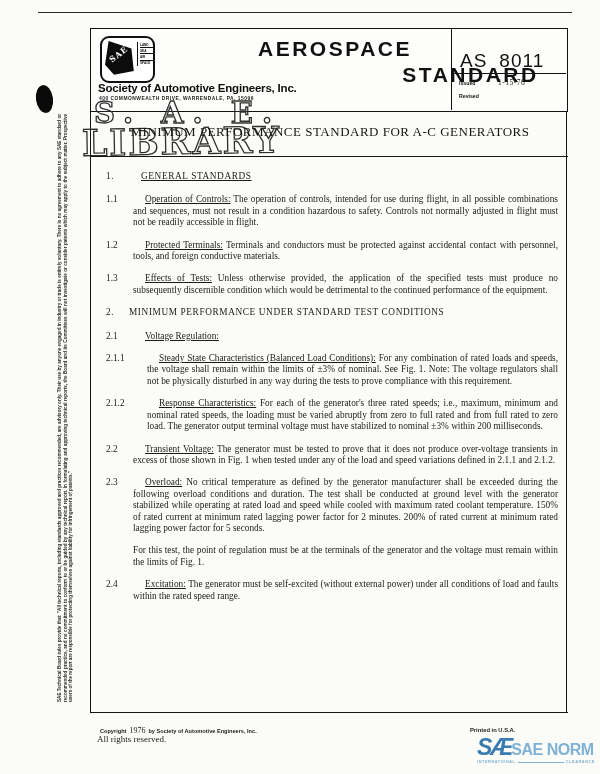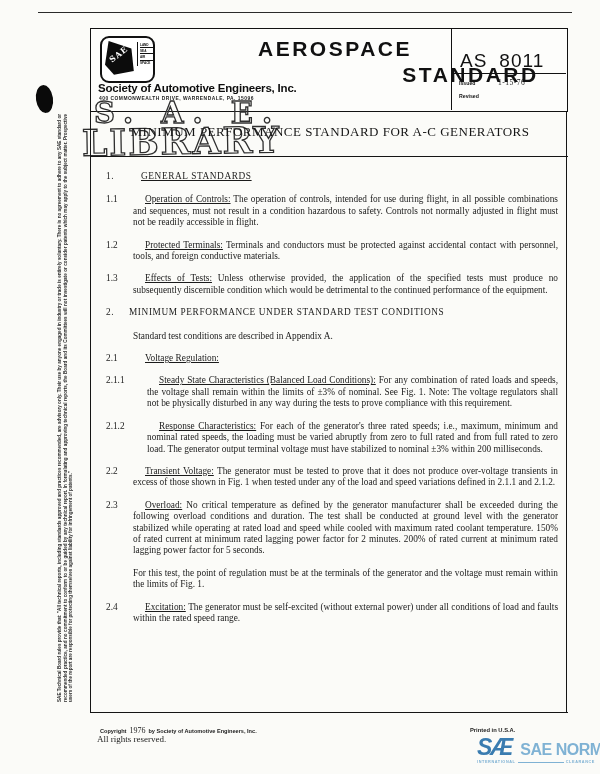--- a/index.html
+++ b/index.html
@@ -67,21 +67,21 @@
   .row.L1{letter-spacing:.6px;margin-bottom:12px;}
   .ptext{flex:1;}
   .u{text-decoration:underline;padding-left:12px;}
 
   
   .copy1{left:100px;top:726px;font-family:"Liberation Sans",sans-serif;font-size:5.6px;font-weight:bold;color:#222;}
   .copy1 .yr{font-family:"Liberation Serif",serif;font-size:8px;font-weight:normal;padding:0 3px;}
   .copy2{left:97px;top:734px;font-size:9px;color:#1b1b1b;}
   .printed{left:470px;top:727px;font-family:"Liberation Sans",sans-serif;font-size:5.8px;font-weight:bold;color:#222;}
   .norm{left:477px;top:736px;width:118px;font-family:"Liberation Sans",sans-serif;}
-  .norm-row{display:flex;align-items:baseline;gap:9px;}
+  .norm-row{display:flex;align-items:baseline;gap:0;}
   .norm-sae{font-size:23px;font-weight:bold;font-style:italic;color:#3a7cb0;letter-spacing:-2px;line-height:22px;}
   .norm-name{font-size:16px;font-weight:bold;color:#7fb2d4;letter-spacing:-0.5px;white-space:nowrap;}
   .norm-sub{display:flex;justify-content:space-between;font-size:3.8px;color:#7fb2d4;font-weight:bold;
             letter-spacing:.6px;margin-top:1px;}
   .norm-sub .dash{flex:1;border-top:.8px solid #7fb2d4;margin:2px 2px 0 2px;}
 </style>
 </head>
 <body>
 
 <div class="page">
@@ -159,26 +159,20 @@
       </div>
     </div>
 
     <div class="row L1">
       <span class="num">2.</span>
       <div class="ptext">
         <span class="phead">MINIMUM PERFORMANCE UNDER STANDARD TEST CONDITIONS</span><span class="pbody"></span>
       </div>
     </div>
 
-    <div class="row L2">
-      <span class="num"></span>
-      <div class="ptext">
-        <span class="phead"></span><span class="pbody">Standard test conditions are described in Appendix A.</span>
-      </div>
-    </div>
 
     <div class="row L2">
       <span class="num">2.1</span>
       <div class="ptext">
         <span class="phead u">Voltage Regulation:</span><span class="pbody"></span>
       </div>
     </div>
 
     <div class="row L3">
       <span class="num">2.1.1</span>

